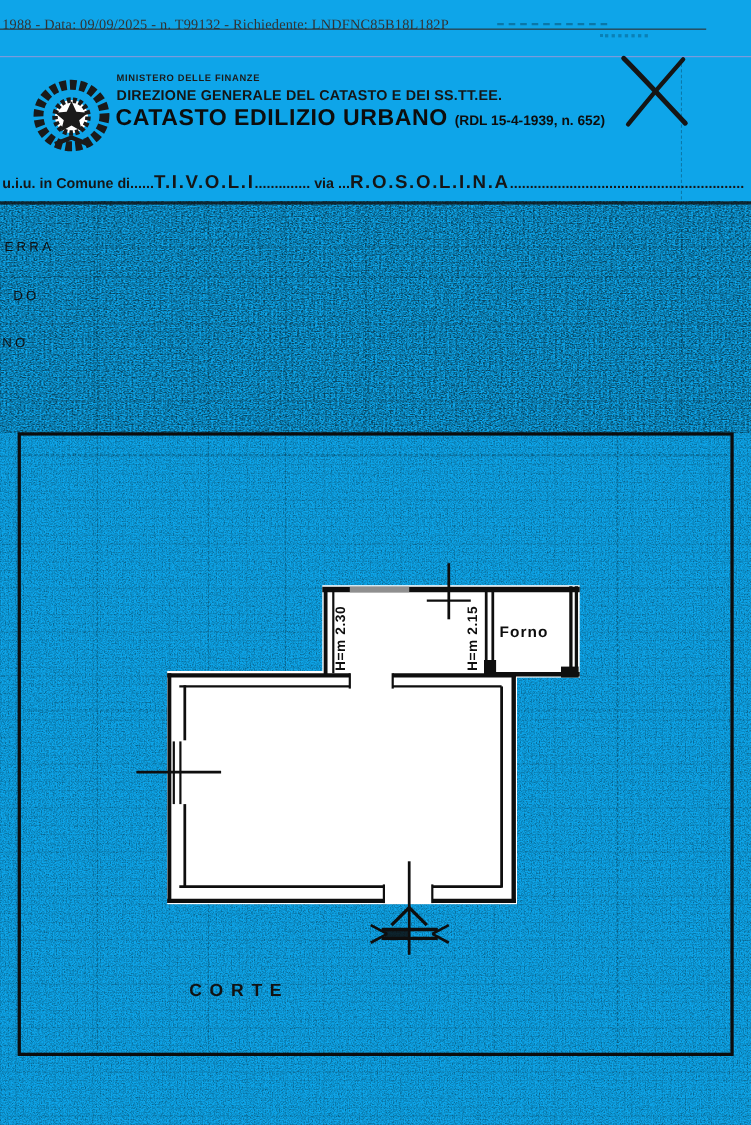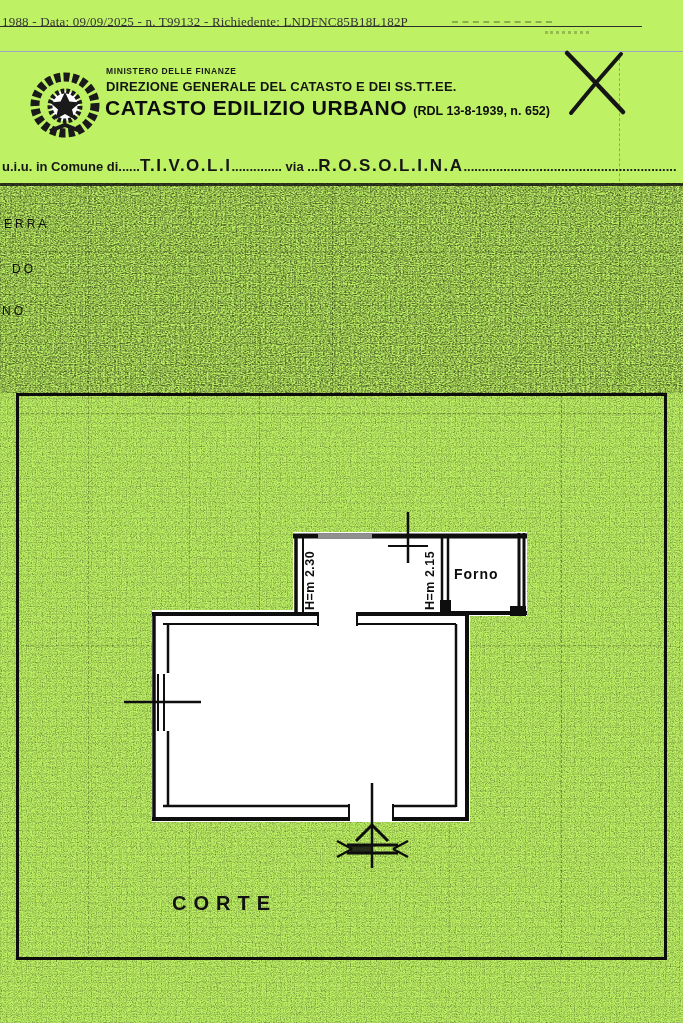--- a/index.html
+++ b/index.html
@@ -1,16 +1,16 @@
 <!DOCTYPE html>
 <html><head>
 <meta charset="utf-8">
 <style>
   html,body{margin:0;padding:0;background:#ffffff;}
-  .page{position:relative;width:683px;height:1023px;overflow:hidden;background:#bef264;
+  .page{position:relative;width:683px;height:1023px;overflow:hidden;background:#0ea5e9;
         font-family:"Liberation Sans",sans-serif;color:#141414;}
   .abs{position:absolute;}
 
   
   .stamp{top:14px;left:2px;font-family:"Liberation Serif",serif;font-size:13px;color:#333;
          letter-spacing:.2px;white-space:nowrap;}
   .strike{top:26px;left:0;width:642px;border-top:1.6px solid #2e2e2e;height:0;}
   .graydash1{top:21px;left:452px;width:100px;border-top:2px dashed rgba(0,0,0,.28);height:0;}
   .graydash2{top:31px;left:545px;width:44px;border-top:3px dotted rgba(0,0,0,.22);height:0;}
   .bluerule{top:51px;left:0;width:683px;border-top:1.6px solid #9a98d8;height:0;opacity:.85;}
@@ -38,21 +38,21 @@
   .hline{border-top:1.5px dashed rgba(0,0,0,.38);height:0;}
 
   .marginlabel{font-weight:normal;font-size:12px;letter-spacing:3px;color:#101010;}
 
   
   .bigrect{top:393px;left:16px;width:645px;height:561px;border:3px solid #0d0d0d;background:transparent;}
   .plansvg{top:0;left:0;}
   .hlabel{font-weight:bold;font-size:12.5px;letter-spacing:.5px;color:#0e0e0e;white-space:nowrap;
           transform:rotate(-90deg);transform-origin:0 0;}
   .forno{top:566px;left:454px;font-weight:bold;font-size:14px;letter-spacing:1px;color:#0d0d0d;}
-  .corte{top:892px;left:172px;font-weight:bold;font-size:20px;letter-spacing:7px;color:#121212;}
+  .corte{top:892px;left:172px;font-weight:bold;font-size:16px;letter-spacing:7px;color:#121212;}
   .noise{top:0;left:0;pointer-events:none;}
 </style>
 </head>
 <body>
 
 <div class="page">
 
   <svg class="abs noise" width="683" height="1023">
     <defs>
       <filter id="n-dense" x="0" y="0" width="100%" height="100%">
@@ -92,21 +92,21 @@
   <svg class="abs" style="top:70px;left:27px;" width="76" height="74" viewBox="0 0 76 74">
     <ellipse cx="38" cy="35" rx="30" ry="28" fill="none" stroke="#1a1a1a" stroke-width="9" stroke-dasharray="6 3"></ellipse>
     <circle cx="38" cy="36" r="15" fill="#ffffff" stroke="#1a1a1a" stroke-width="5" stroke-dasharray="3.5 2"></circle>
     <path d="M38 22 L42.4 31.6 L53 32.4 L45 39.4 L47.6 49.6 L38 44 L28.4 49.6 L31 39.4 L23 32.4 L33.6 31.6 Z" fill="#1a1a1a"></path>
     <path d="M23 61 L38 55 L53 61" fill="none" stroke="#1a1a1a" stroke-width="4"></path>
   </svg>
 
   <div class="abs ministry">MINISTERO DELLE FINANZE</div>
   <div class="abs direction">DIREZIONE GENERALE DEL CATASTO E DEI SS.TT.EE.</div>
   <div class="abs bigtitle">
-    <span>CATASTO EDILIZIO URBANO </span><span class="ref">(RDL 13-8-1939, n. 652)</span>
+    <span>CATASTO EDILIZIO URBANO </span><span class="ref">(RDL 15-4-1939, n. 652)</span>
   </div>
 
   <svg class="abs" style="top:45px;left:555px;" width="80" height="75" viewBox="0 0 80 75">
     <path d="M12 8 C30 26 50 48 68 67" fill="none" stroke="#151515" stroke-width="4.5" stroke-linecap="round"></path>
     <path d="M16 68 C33 47 50 27 66 9" fill="none" stroke="#151515" stroke-width="4" stroke-linecap="round"></path>
   </svg>
 
   <div class="abs locline">
     <span>u.i.u. in Comune di</span><span>......</span><span class="locname">T.I.V.O.L.I</span><span>.............. </span><span>via</span><span> ...</span><span class="locname">R.O.S.O.L.I.N.A</span><span>...........................................................</span>
   </div>

